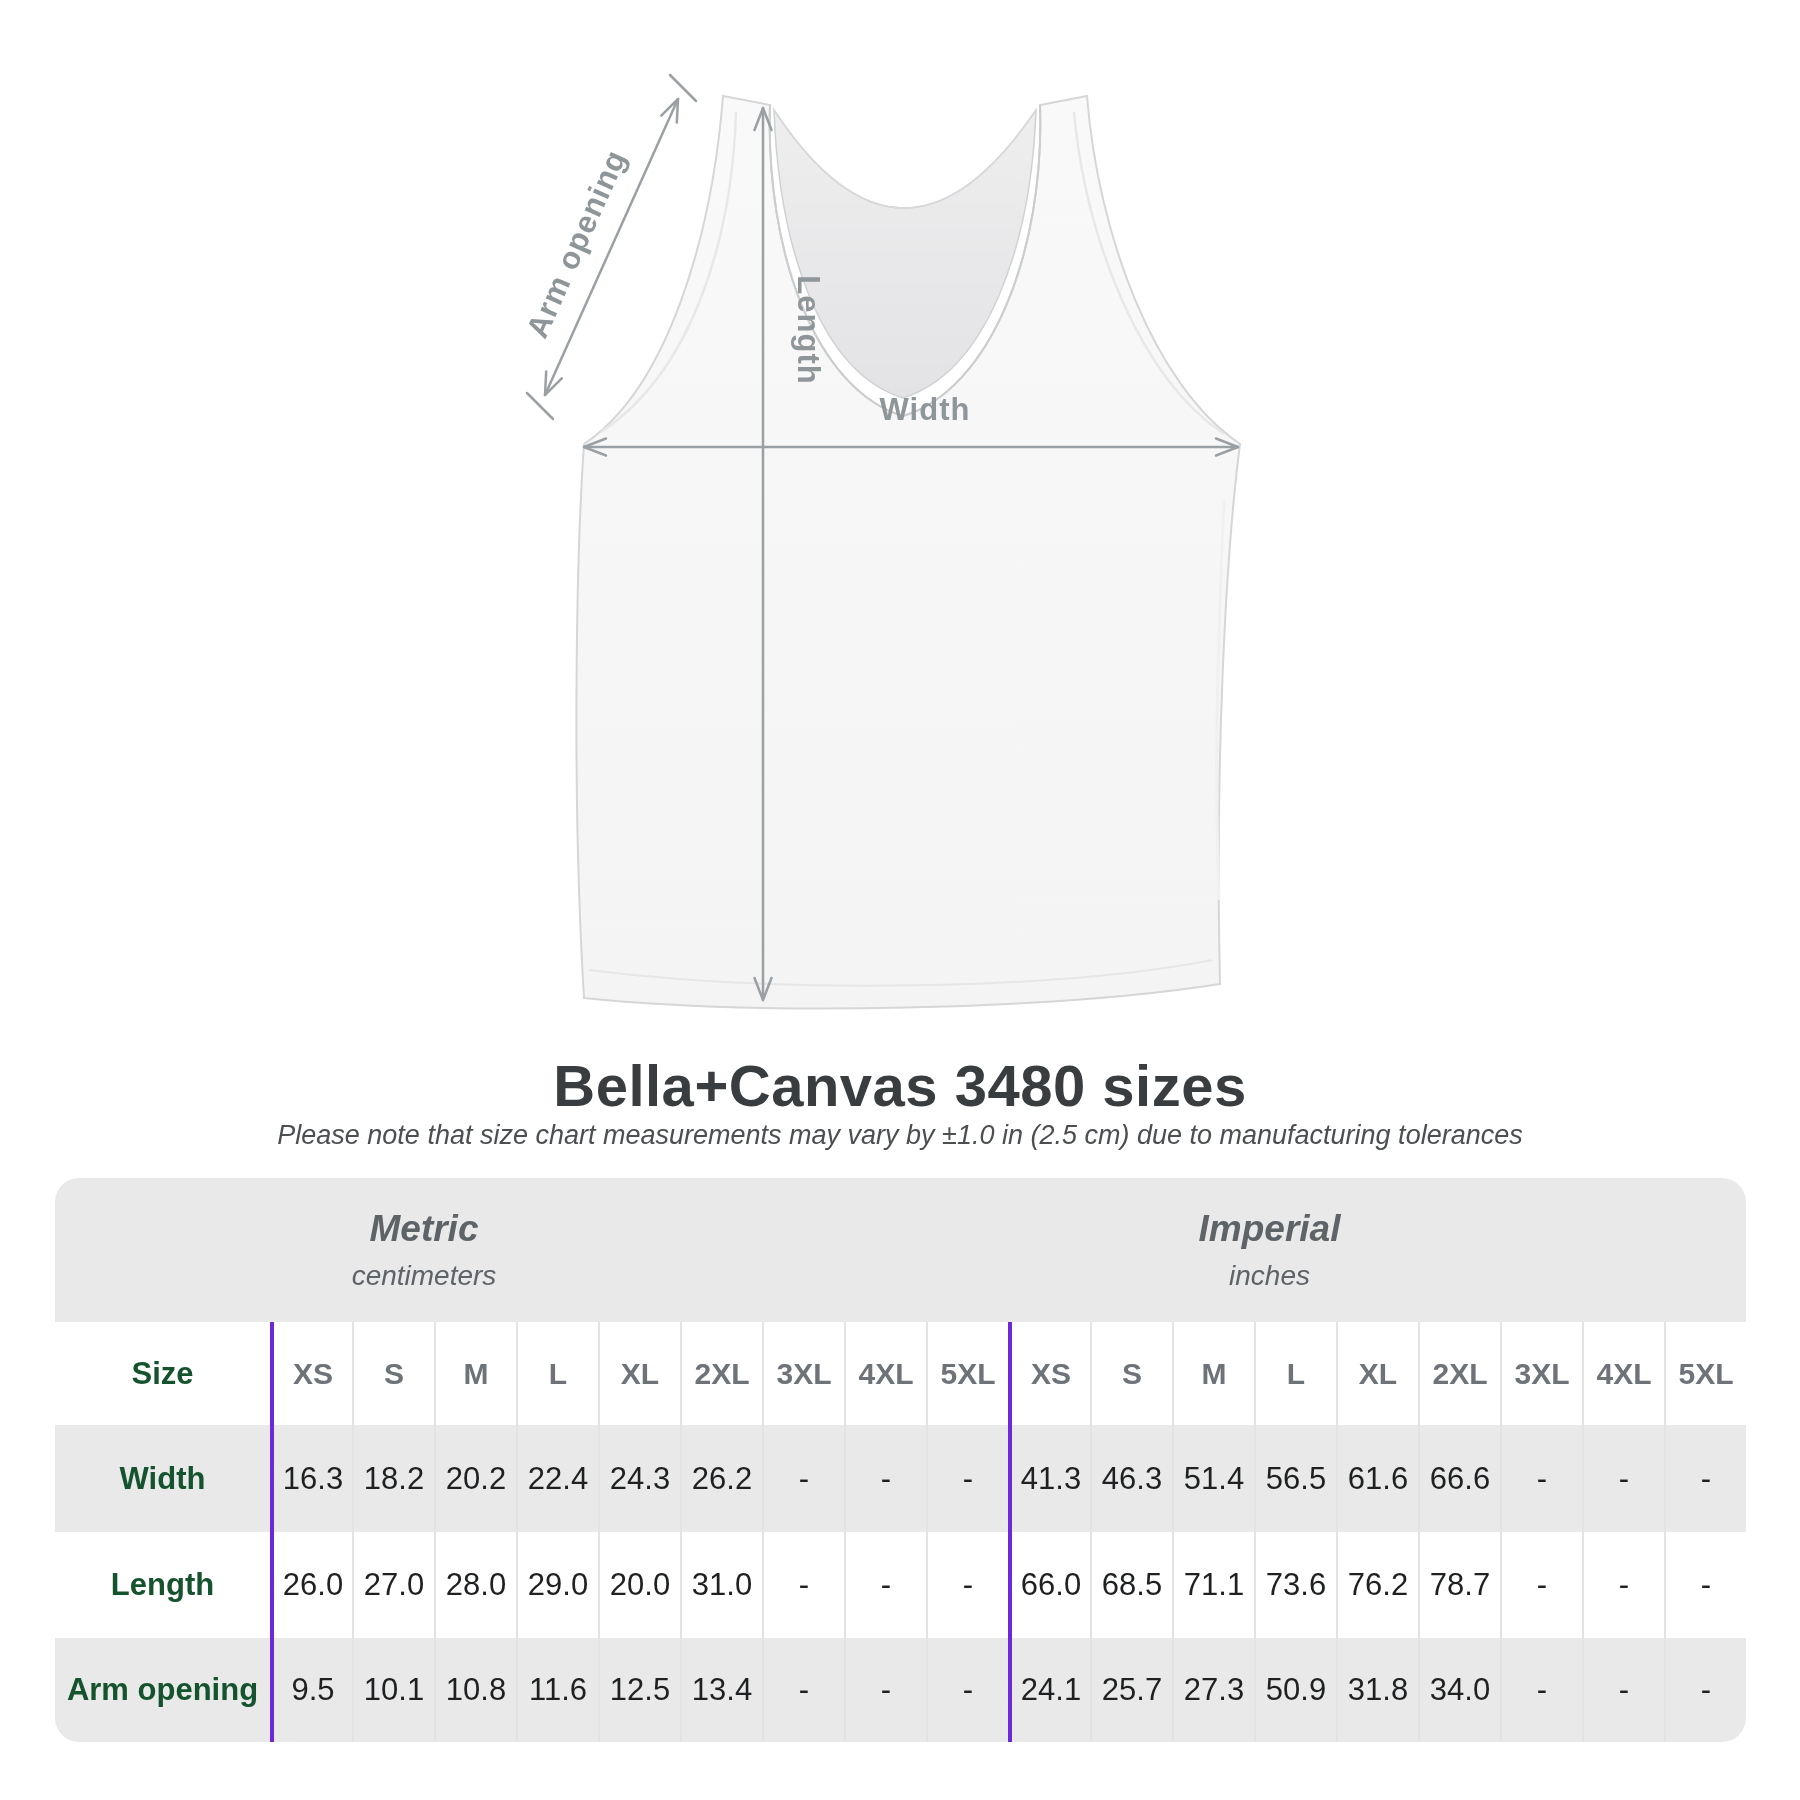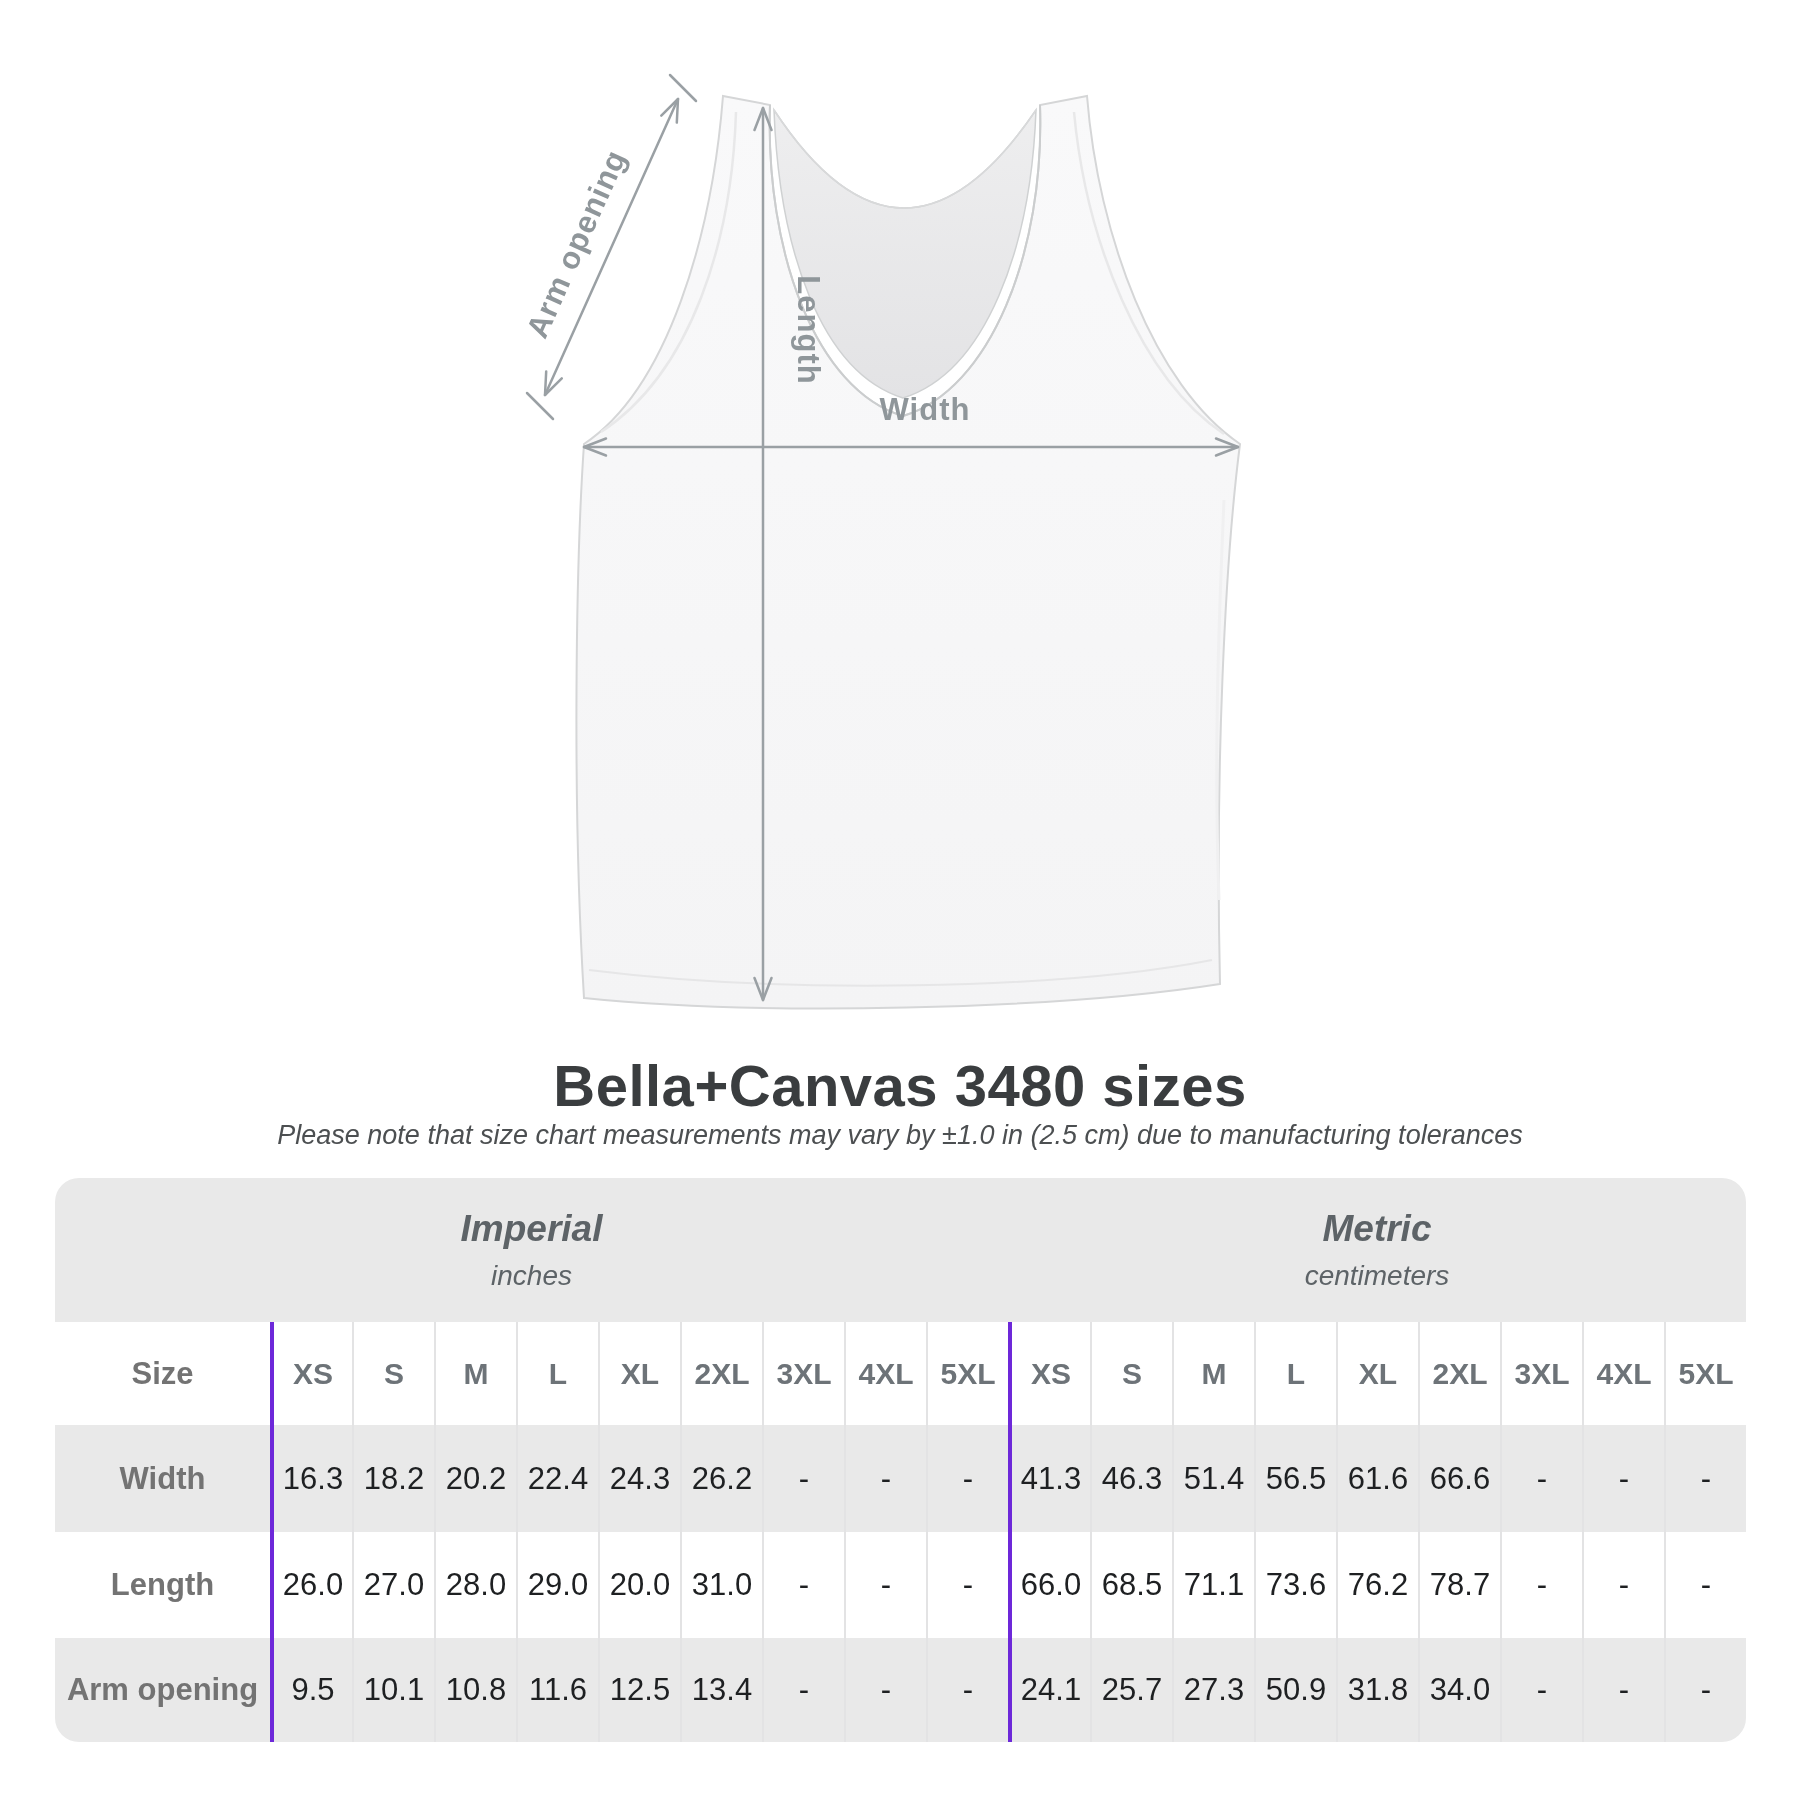--- a/index.html
+++ b/index.html
@@ -37,21 +37,21 @@
     grid-template-columns:215px repeat(18,1fr);
     grid-template-rows:103px 107px 106px 104px;
     border-radius:0 0 24px 24px;overflow:hidden;background:#ffffff;
   }
   .cell{
     display:flex;align-items:center;justify-content:center;
     font-size:31px;color:#1e2022;
   }
   .cell.striped{background:#e9e9e9;}
   .cell.head{font-weight:bold;color:#6d7378;font-size:30px;}
-  .cell.label-col{font-weight:bold;color:#737373;font-size:31px;}
+  .cell.label-col{font-weight:bold;color:#14532d;font-size:31px;}
   .cell.v-light{border-left:2px solid #e3e3e4;}
   .cell.v-strong{border-left:4px solid #6d28d9;}
 </style>
 </head>
 <body>
 
 <svg class="diagram-svg" viewBox="0 0 1800 1040" xmlns="http://www.w3.org/2000/svg">
   <defs>
     <linearGradient id="bodyFill" x1="0" y1="0" x2="0" y2="1">
       <stop offset="0" stop-color="#f9f9fa"></stop>
@@ -110,27 +110,27 @@
     <path class="dim-line" d="M 1238 447 L 1216 438.5 M 1238 447 L 1216 455.5"></path>
     <text class="dim-label" x="925" y="420" text-anchor="middle">Width</text>
   </g>
 </svg>
 
 <div class="page-title">Bella+Canvas 3480 sizes</div>
 <div class="page-subtitle">Please note that size chart measurements may vary by ±1.0 in (2.5 cm) due to manufacturing tolerances</div>
 
 <div class="table-wrap">
   <div class="units-header">
+    <div class="unit-sec metric">
+      <div class="unit-name">Metric</div>
+      <div class="unit-sub">centimeters</div>
+    </div>
     <div class="unit-sec imperial">
       <div class="unit-name">Imperial</div>
       <div class="unit-sub">inches</div>
-    </div>
-    <div class="unit-sec metric">
-      <div class="unit-name">Metric</div>
-      <div class="unit-sub">centimeters</div>
     </div>
   </div>
   <div class="size-grid">
       <div class="cell label-col head">Size</div>
       <div class="cell head v-strong">XS</div>
       <div class="cell head v-light">S</div>
       <div class="cell head v-light">M</div>
       <div class="cell head v-light">L</div>
       <div class="cell head v-light">XL</div>
       <div class="cell head v-light">2XL</div>

